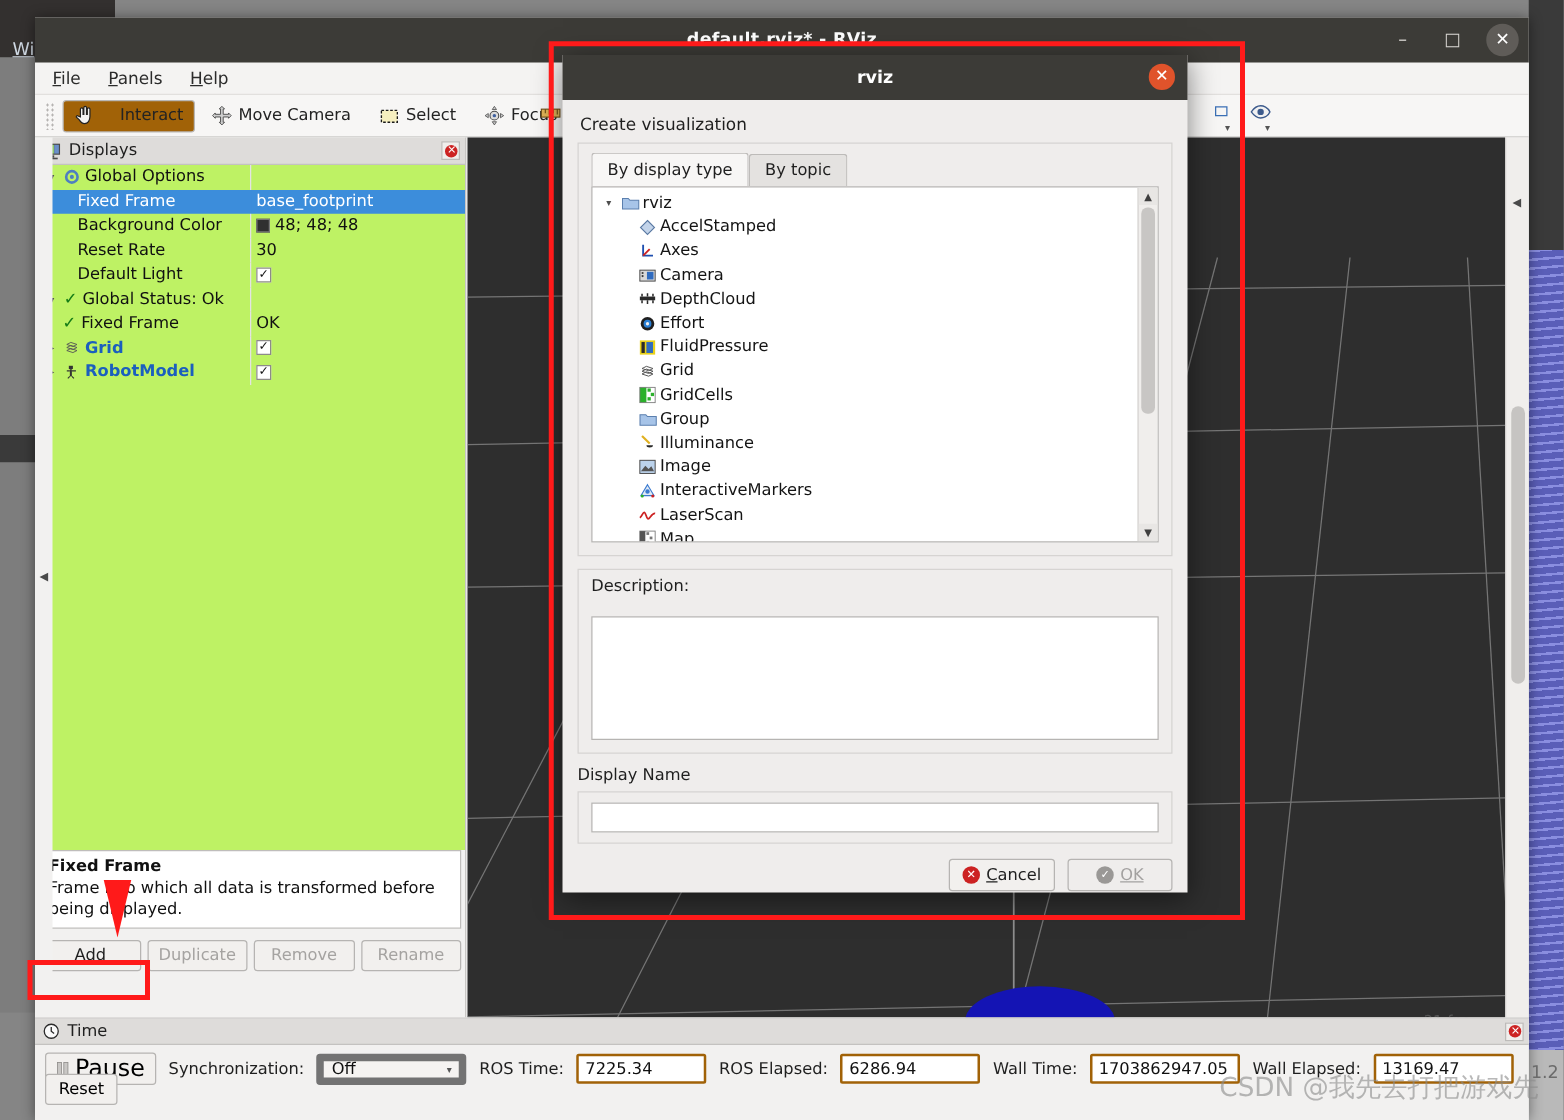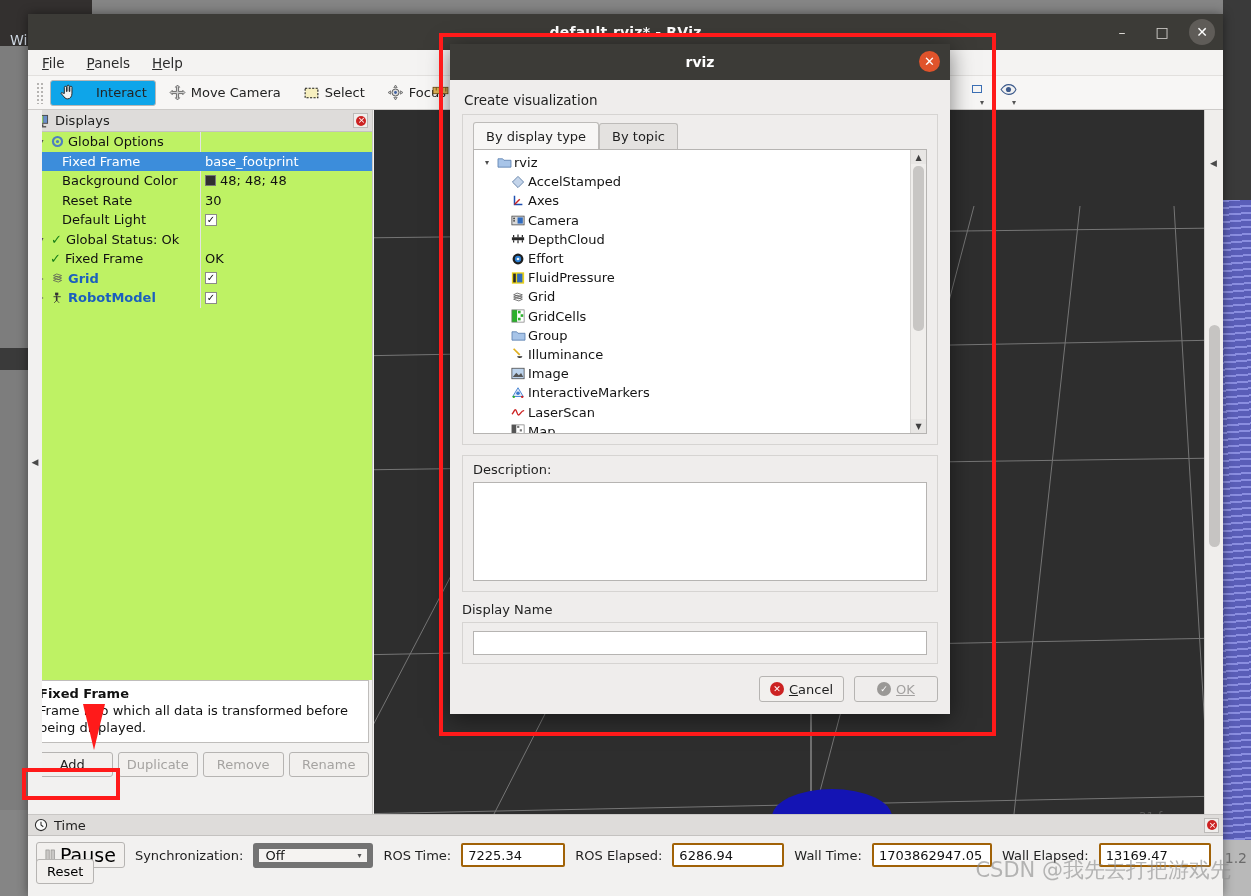--- a/index.html
+++ b/index.html
@@ -86,21 +86,21 @@
   .tb-grip {
     width:8px; height:22px;
     background-image: radial-gradient(#b6b4b2 1px, transparent 1px);
     background-size:4px 4px; margin-right:2px;
   }
   .tb-btn {
     display:flex; align-items:center; gap:5px; height:26px;
     padding:0 8px; font-size:13px; color:#232323; border:1px solid transparent;
     border-radius:3px;
   }
-  .tb-btn.active { background:#0ea5e9; border:1px solid #b9b7b5;gap:20px; }
+  .tb-btn.active { background:#a16207; border:1px solid #b9b7b5;gap:20px; }
   .tb-icon { width:17px; height:17px; display:block; }
 
   
   #displays-panel {
     position:absolute; left:0; top:96px; width:345px; height:704px;
     background:#f2f1f0; border-right:1px solid #c8c6c4;
   }
   #displays-header {
     height:22px; background:#dedcda; display:flex; align-items:center;
     padding:0 4px 0 6px; gap:6px; border-bottom:1px solid #c4c2c0;
@@ -255,21 +255,21 @@
   .tnode .tw { width:14px; text-align:center; font-size:8px; color:#4d4d4d; }
   .tnode .ic { width:20px; display:flex; align-items:center; justify-content:center; }
   .tnode.child { padding-left:28px; }
   #tree-scroll { width:16px; background:#f0eeec; border-left:1px solid #d6d4d2; position:relative; }
   .sb-arrow { height:14px; display:flex; align-items:center; justify-content:center; font-size:8px; color:#3f3f3f; background:#e8e6e4; }
   #tree-scroll-thumb { position:absolute; left:2px; top:16px; width:11px; height:165px; background:#c8c6c4; border-radius:5px; }
 
   #desc-group {
     margin:10px 12px 0; border:1px solid #d6d4d2; padding:6px 10px 10px;
   }
-  #desc-label { font-size:13px; color:#1f1f1f; margin-bottom:5px; }
+  #desc-label { font-size:13px; color:#1f1f1f; margin-bottom:16px; }
   #desc-box { background:#ffffff; border:1px solid #b6b4b2; height:99px; }
   #name-label { margin:10px 0 0 12px; font-size:13px; color:#1f1f1f; }
   #name-group { margin:5px 12px 0; border:1px solid #d6d4d2; padding:8px 10px; }
   #name-input { background:#ffffff; border:1px solid #b6b4b2; height:24px; }
   #dlg-buttons { display:flex; justify-content:flex-end; gap:10px; margin:12px 12px 0; }
   .dbtn {
     height:26px; min-width:84px; background:#f2f0ee; border:1px solid #b6b4b2;
     border-radius:3px; font-size:13px; color:#1f1f1f; display:flex;
     align-items:center; justify-content:center; gap:5px; padding:0 10px;
   }

